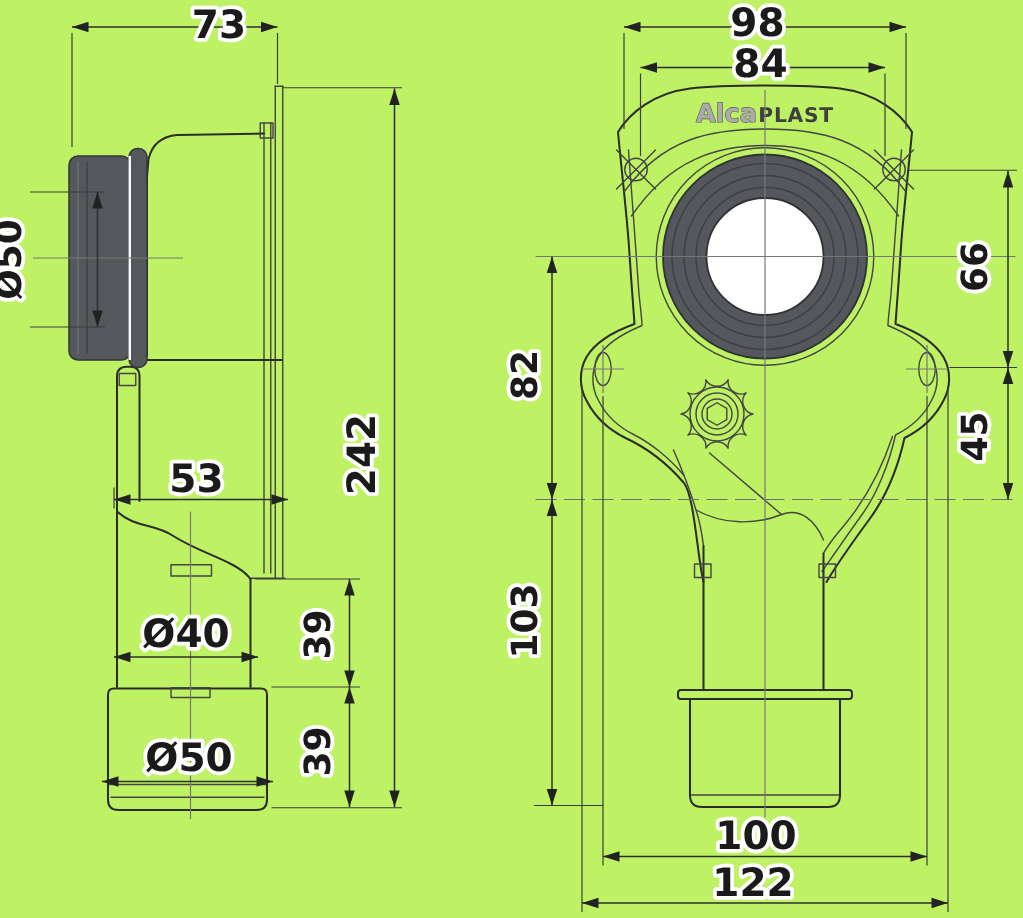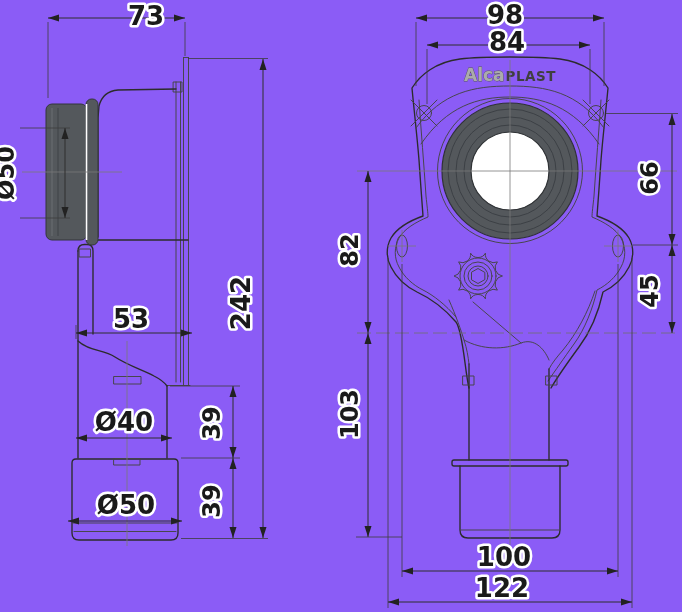--- a/index.html
+++ b/index.html
@@ -1,16 +1,16 @@
 <!DOCTYPE html>
 <html style="--line: #2c2c2c; --seal: #54585c; --dim-text: #1a1a1a;"><head>
 <meta charset="utf-8">
 <style>
   html,body{margin:0;padding:0;background:#ffffff;}
-  .canvas{width:682px;height:612px;background:#8b5cf6;position:relative;overflow:hidden;
+  .canvas{width:682px;height:612px;background:#bef264;position:relative;overflow:hidden;
           font-family:"DejaVu Sans","Liberation Sans",sans-serif;}
   svg{display:block;}
   svg text{
     font-family:"DejaVu Sans","Liberation Sans",sans-serif;
     font-weight:600;
     fill:var(--dim-text,#1a1a1a);
     paint-order:stroke;
     stroke:#ffffff;
     stroke-width:5px;
     stroke-linejoin:round;

